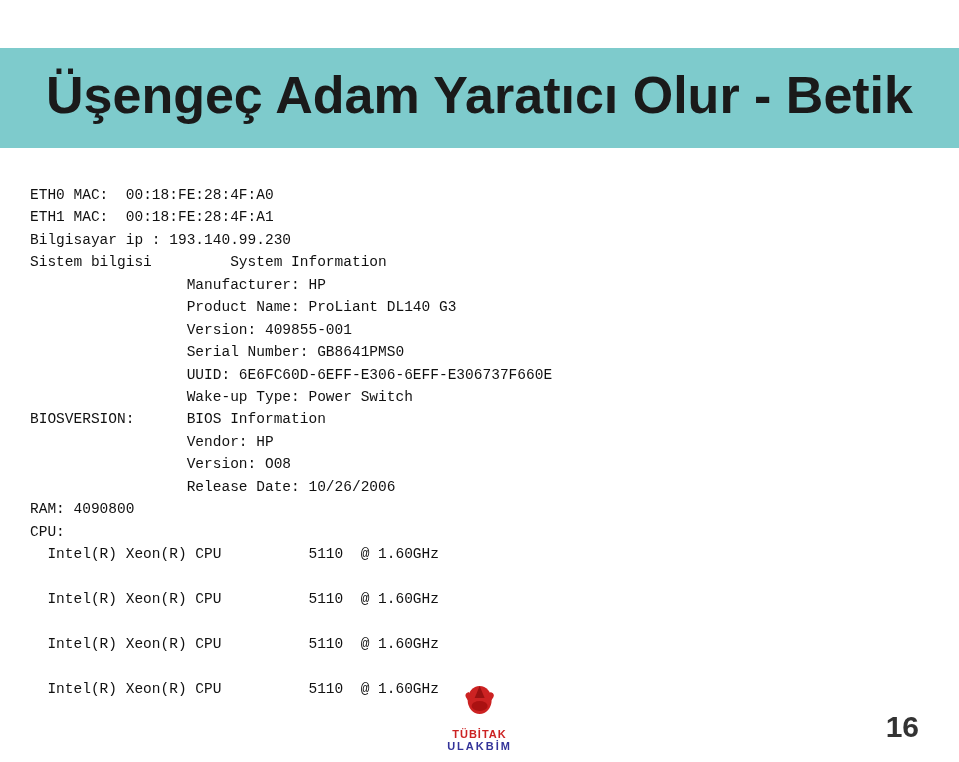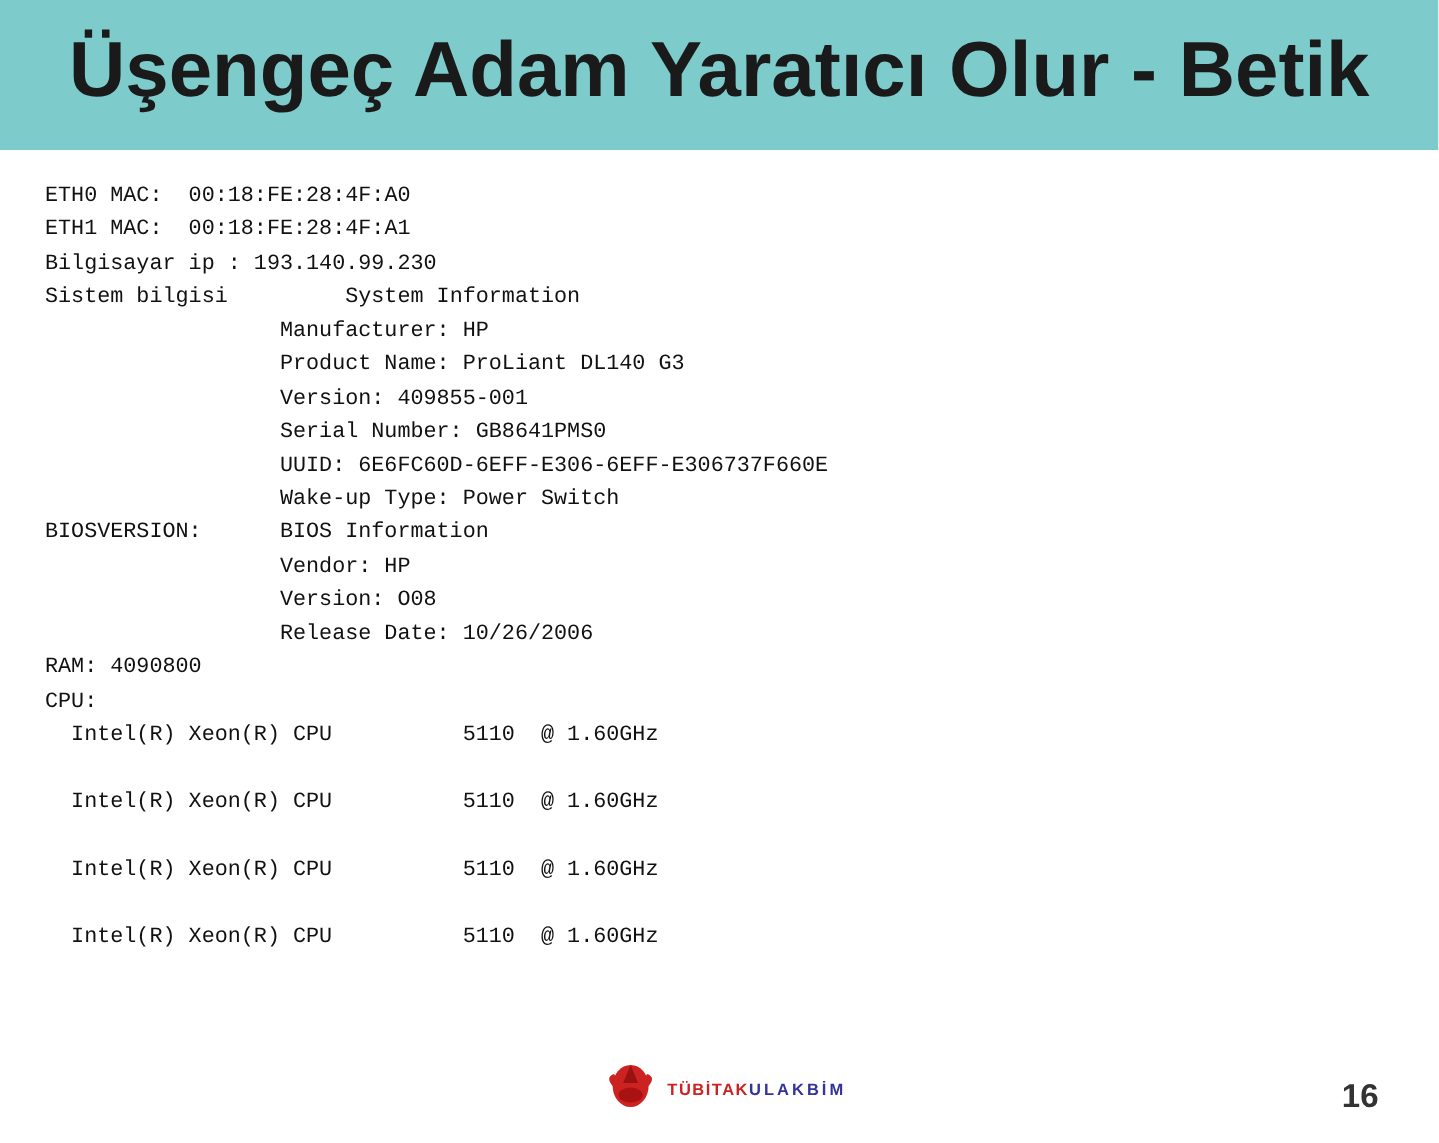--- a/index.html
+++ b/index.html
@@ -15,59 +15,60 @@
       font-family: Arial, sans-serif;
       position: relative;
       overflow: hidden;
     }
 
     .header-banner {
       background-color: #7ecbcc;
       width: 100%;
       padding: 18px 20px 22px 20px;
       text-align: center;
+      margin-top: 48px;
     }
 
     .header-title {
       font-size: 52px;
       font-weight: bold;
       color: #1a1a1a;
       line-height: 1.15;
       font-family: Arial, sans-serif;
     }
 
     .content-area {
-      padding: 20px 30px 10px 30px;
+      padding: 36px 30px 10px 30px;
     }
 
     .mono-text {
       font-family: 'Courier New', Courier, monospace;
       font-size: 14.5px;
       color: #111111;
       line-height: 1.55;
       white-space: pre;
     }
 
     .page-number {
       position: absolute;
       bottom: 18px;
       right: 40px;
-      font-size: 22px;
+      font-size: 30px;
       font-weight: bold;
       color: #333333;
       font-family: Arial, sans-serif;
     }
 
     .logo-area {
       position: absolute;
       bottom: 10px;
       left: 50%;
       transform: translateX(-50%);
       display: flex;
-      flex-direction: row;
+      flex-direction: column;
       align-items: center;
     }
 
     .logo-emblem {
       width: 50px;
       height: 50px;
     }
 
     .logo-text {
       font-size: 11px;

